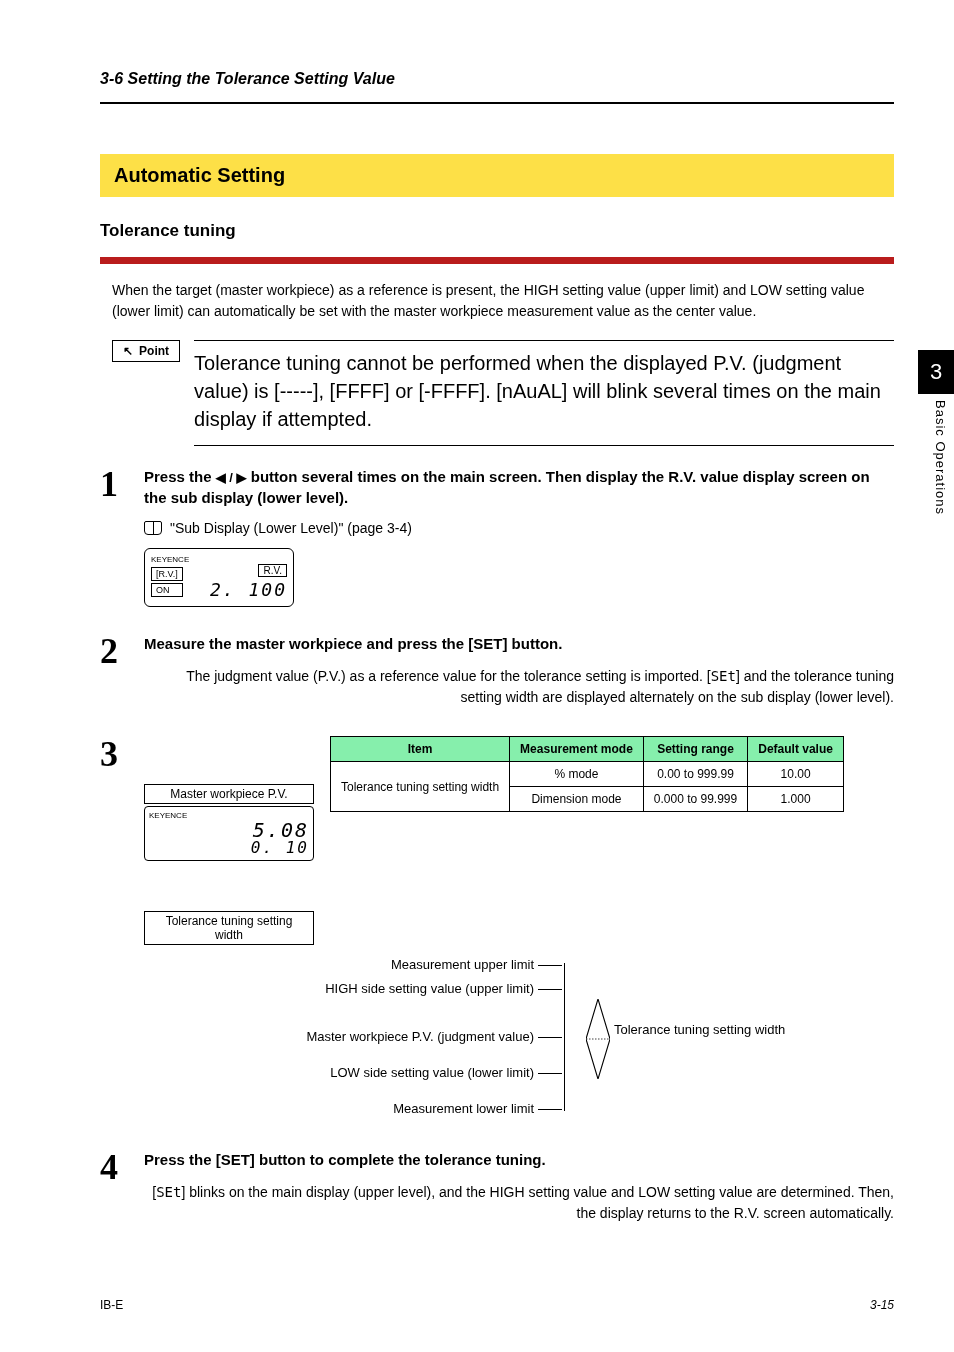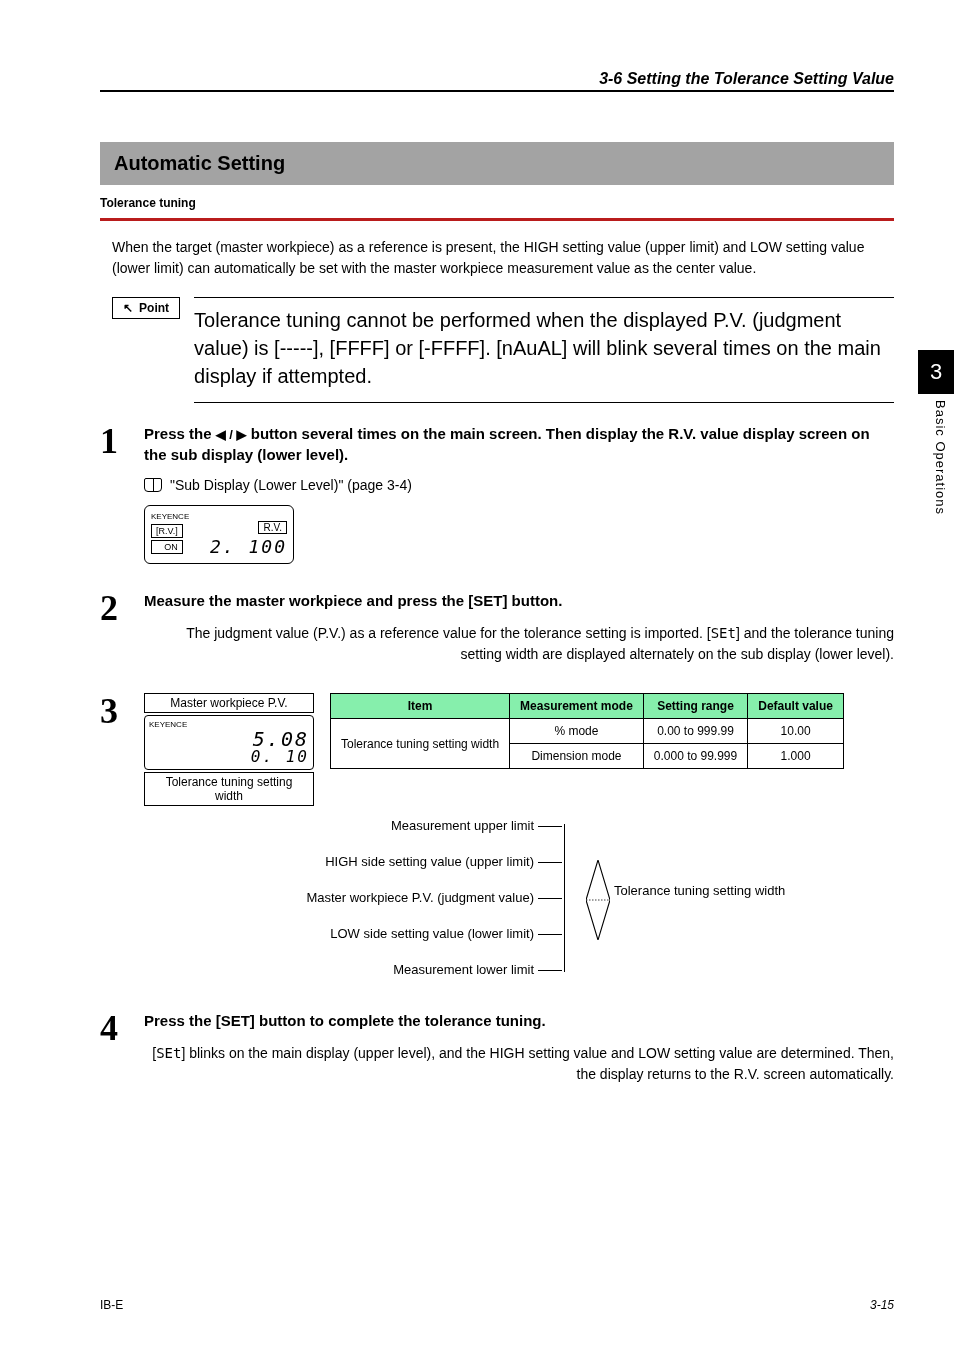--- a/index.html
+++ b/index.html
@@ -8,38 +8,38 @@
     width: 954px;
     height: 1352px;
     background: #fff;
     color: #000;
     position: relative;
     padding: 70px 60px 40px 100px;
   }
   .header-section {
     font-style: italic;
     font-weight: bold;
-    text-align: right;
+    text-align: left;
     font-size: 16px;
-    padding-bottom: 2px;
+    padding-bottom: 14px;
     border-bottom: 2px solid #000;
     margin-bottom: 50px;
   }
   .section-title {
-    background: #a3a3a3;
+    background: #fde047;
     padding: 10px 14px;
     font-size: 20px;
     font-weight: bold;
-    margin-bottom: 11px;
+    margin-bottom: 24px;
   }
   .subsection-title {
-    font-size: 12px;
-    font-weight: bold;
-    border-bottom: 3px solid #b91c1c;
-    padding-bottom: 8px;
+    font-size: 17px;
+    font-weight: bold;
+    border-bottom: 7px solid #b91c1c;
+    padding-bottom: 16px;
     margin-bottom: 16px;
   }
   .body-text {
     font-size: 14px;
     line-height: 1.5;
     margin-left: 12px;
     margin-bottom: 18px;
   }
   .point-box {
     display: flex;
@@ -123,21 +123,21 @@
     gap: 4px;
     align-items: center;
   }
   .device-left {
     display: flex; flex-direction: column; gap: 2px;
   }
   .mini-box {
     border: 1px solid #000;
     padding: 1px 4px;
     font-size: 9px;
-    text-align: right;
+    text-align: left;
   }
   .device-right { flex:1; text-align:right;}
   .rv-box { border:1px solid #000; display:inline-block; padding:0 4px; font-size:10px; margin-bottom:2px;}
   .seg { font-family: monospace; font-size: 18px; letter-spacing: 2px; font-style: italic;}
   .side-tab {
     position: absolute;
     right: 0;
     top: 350px;
     width: 36px;
     height: 44px;
@@ -230,20 +230,21 @@
     font-size: 11px;
     display: flex;
     flex-direction: column;
     gap: 2px;
   }
   .master-label {
     border: 1px solid #000;
     padding: 2px 16px;
     text-align: center;
     font-size: 12px;
+    margin-top: 48px;
   }
   .master-device {
     border: 1px solid #000;
     border-radius: 4px;
     padding: 4px;
   }
   .master-device .row1 { font-size: 8px; display:flex; justify-content:space-between; }
   .master-device .segval { font-family: monospace; font-size: 20px; text-align:right; font-style:italic; line-height:1; letter-spacing:2px;}
   .tri { font-size: 13px; }
   .seg-code { font-family: monospace; }
@@ -341,21 +342,21 @@
           <td>0.000 to 99.999</td>
           <td>1.000</td>
         </tr>
       </tbody>
         </table>
     </div>
 
     <div class="diagram">
       <div class="vbar"></div>
       <div class="diag-line" style="top:0">Measurement upper limit</div>
-      <div class="diag-line" style="top:36px">HIGH side setting value (upper limit)</div>
+      <div class="diag-line" style="top:24px">HIGH side setting value (upper limit)</div>
       <div class="diag-line" style="top:72px">Master workpiece P.V. (judgment value)</div>
       <div class="diag-line" style="top:108px">LOW side setting value (lower limit)</div>
       <div class="diag-line" style="top:144px">Measurement lower limit</div>
       <div class="diamond">
         <svg viewBox="0 0 48 80">
             <polygon points="0,40 24,0 48,40 24,80" fill="none" stroke="#000" stroke-width="2"></polygon>
             <line x1="0" y1="40" x2="48" y2="40" stroke="#000" stroke-dasharray="3,3"></line>
           </svg>
       </div>
       <div class="tol-label">Tolerance tuning setting width</div>

